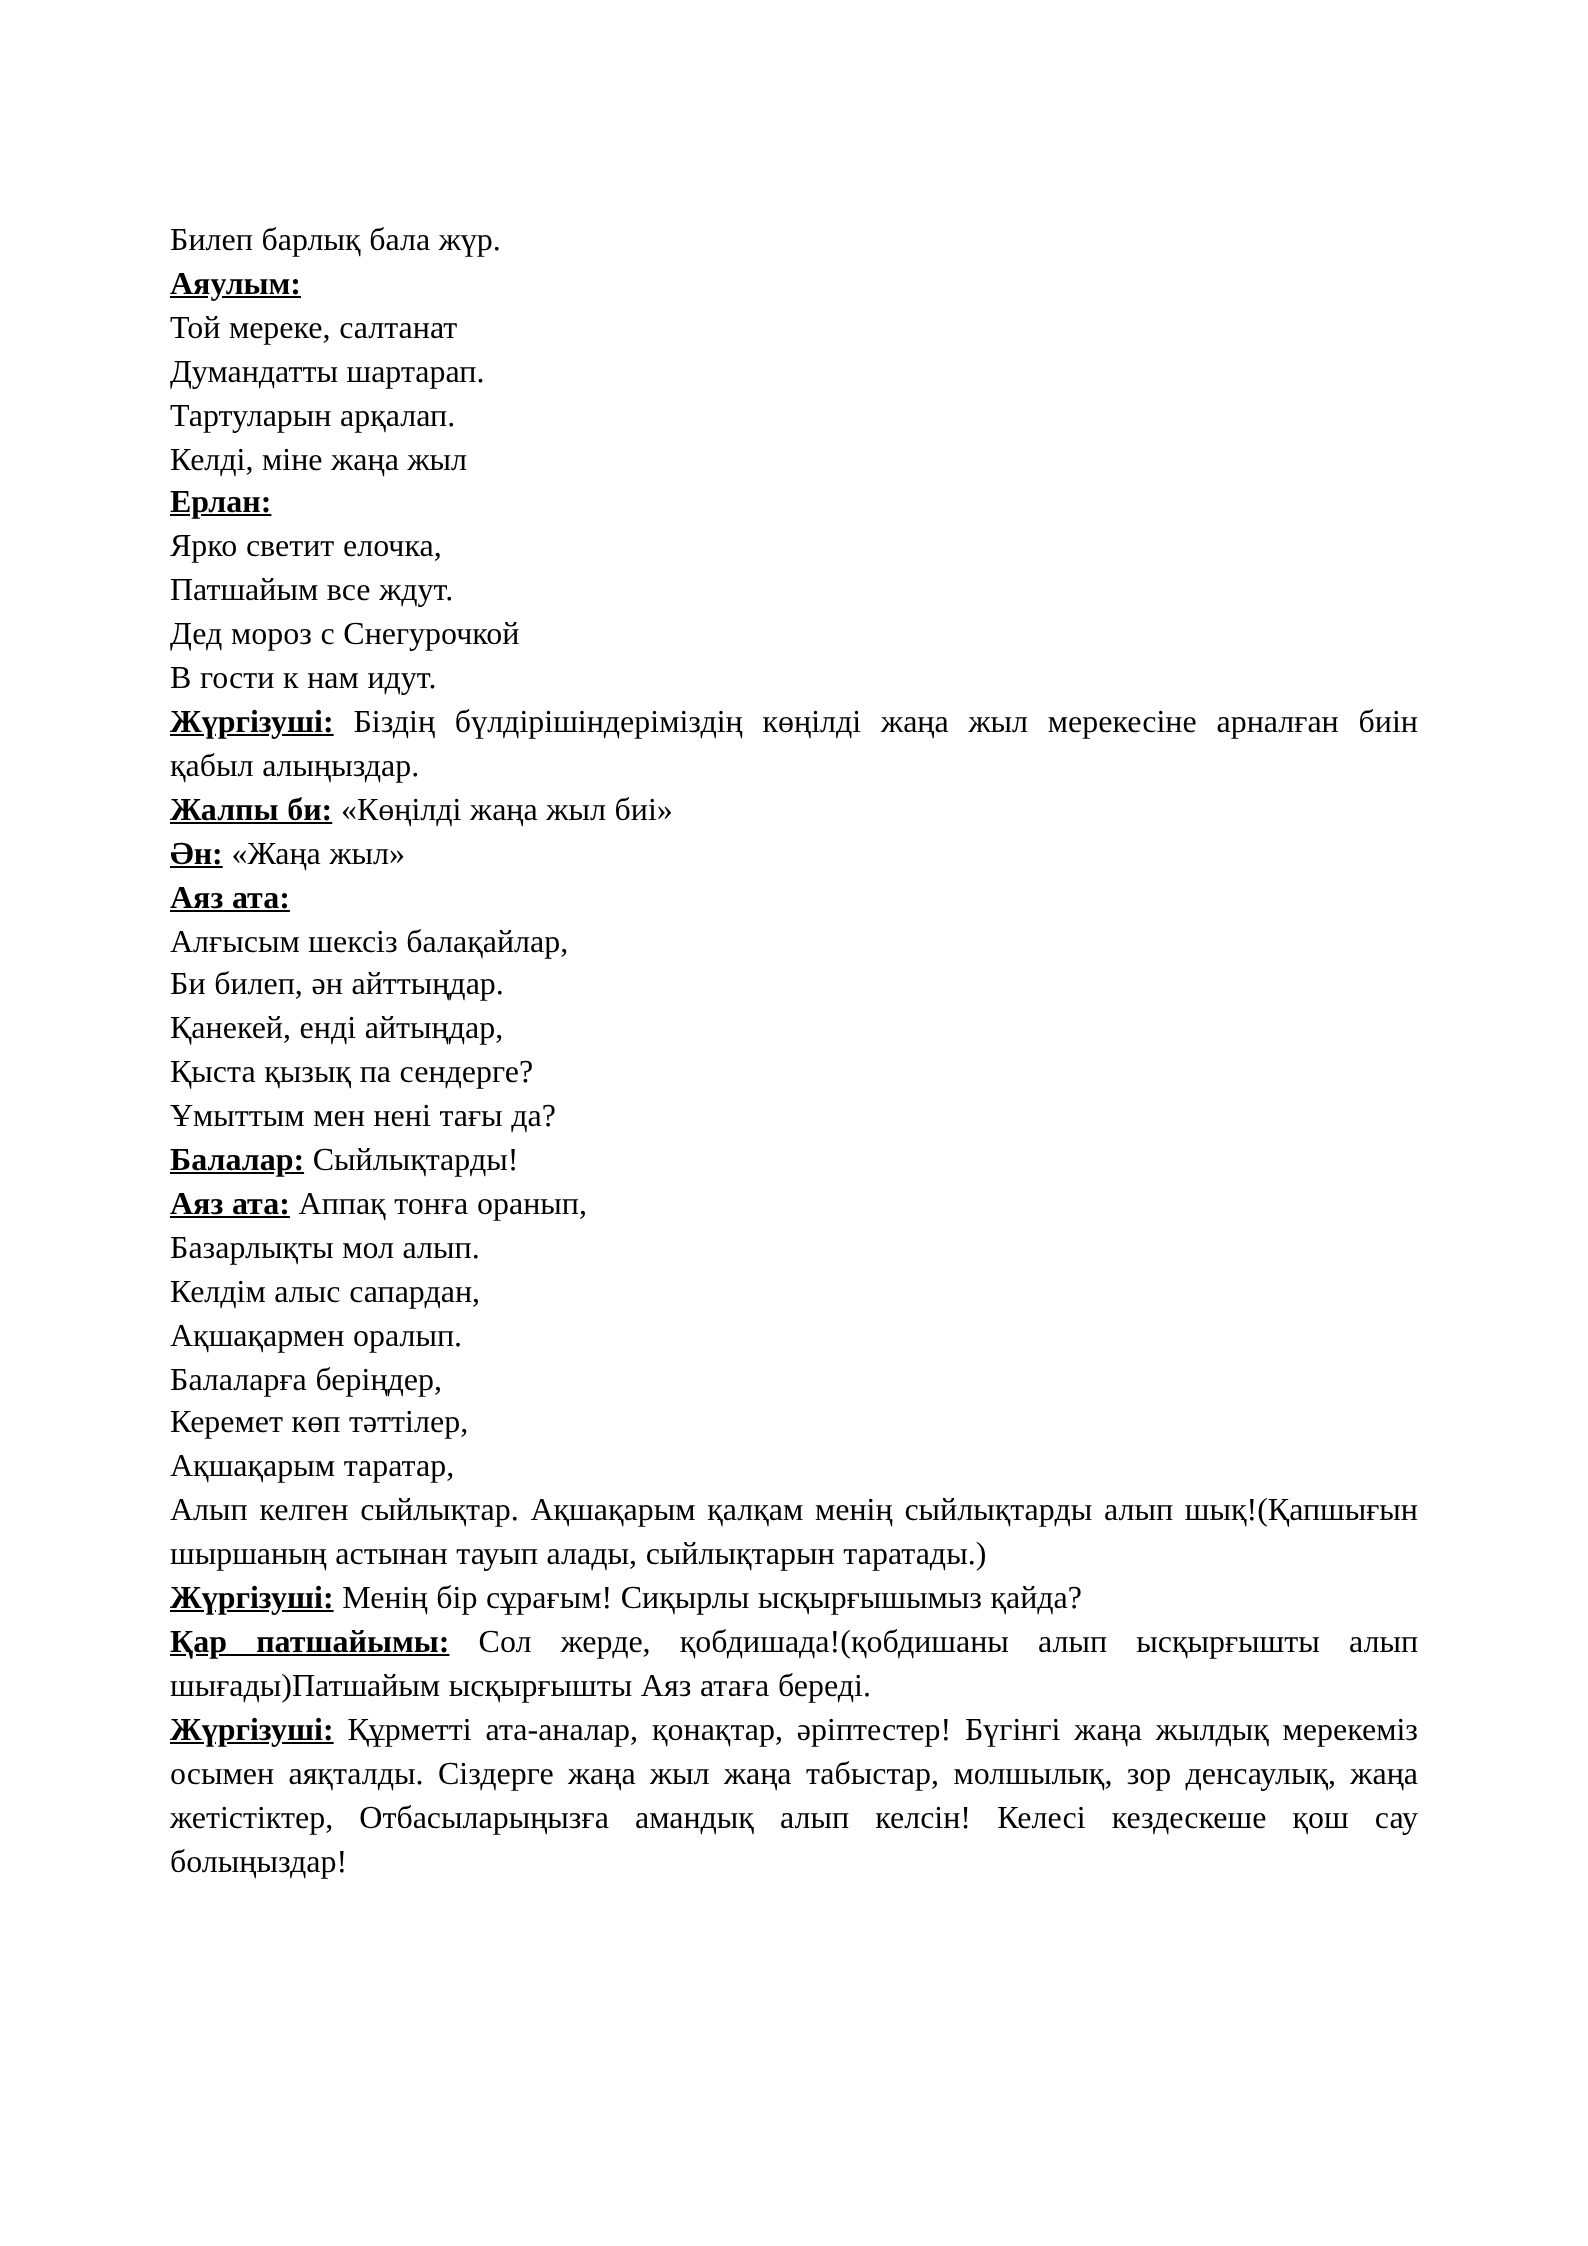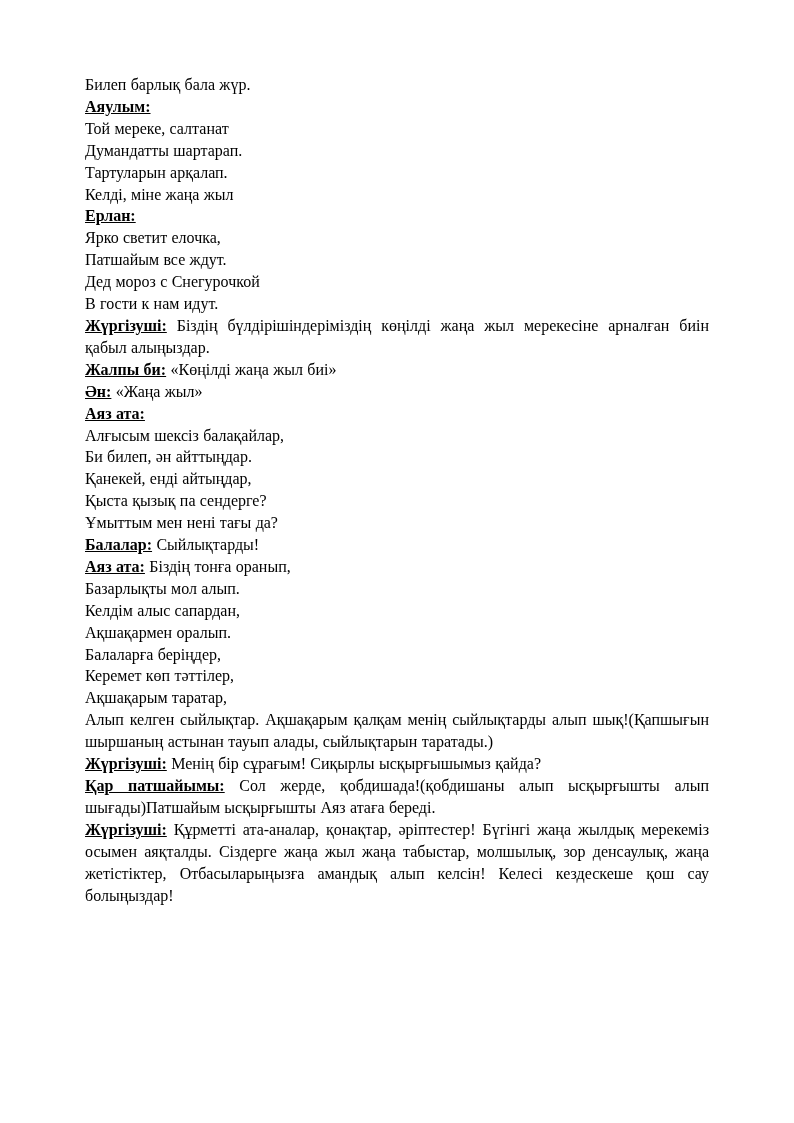--- a/index.html
+++ b/index.html
@@ -6,21 +6,21 @@
     margin: 0;
     padding: 0;
     background: #ffffff;
   }
   .page {
     position: relative;
     width: 794px;
     height: 1123px;
     box-sizing: border-box;
     background: #ffffff;
-    padding: 74px 85px 0 85px;
+    padding: 110px 85px 0 85px;
     overflow: hidden;
   }
   .doc-body {
     width: 624px;
   }
   .para {
     margin: 0;
     padding: 0;
     color: #000000;
     font-family: "Liberation Serif", "DejaVu Serif", serif;
@@ -54,21 +54,21 @@
       <p class="para"><b>Жүргізуші:</b> <span>Біздің бүлдірішіндеріміздің көңілді жаңа жыл мерекесіне арналған биін қабыл алыңыздар.</span></p>
       <p class="para"><b>Жалпы би:</b> <span>«Көңілді жаңа жыл биі»</span></p>
       <p class="para"><b>Ән:</b> <span>«Жаңа жыл»</span></p>
       <p class="para"><b>Аяз ата:</b></p>
       <p class="para"><span>Алғысым шексіз балақайлар,</span></p>
       <p class="para"><span>Би билеп, ән айттыңдар.</span></p>
       <p class="para"><span>Қанекей, енді айтыңдар,</span></p>
       <p class="para"><span>Қыста қызық па сендерге?</span></p>
       <p class="para"><span>Ұмыттым мен нені тағы да?</span></p>
       <p class="para"><b>Балалар:</b> <span>Сыйлықтарды!</span></p>
-      <p class="para"><b>Аяз ата:</b> <span>Біздің тонға оранып,</span></p>
+      <p class="para"><b>Аяз ата:</b> <span>Аппақ тонға оранып,</span></p>
       <p class="para"><span>Базарлықты мол алып.</span></p>
       <p class="para"><span>Келдім алыс сапардан,</span></p>
       <p class="para"><span>Ақшақармен оралып.</span></p>
       <p class="para"><span>Балаларға беріңдер,</span></p>
       <p class="para"><span>Керемет көп тәттілер,</span></p>
       <p class="para"><span>Ақшақарым таратар,</span></p>
       <p class="para"><span>Алып келген сыйлықтар. Ақшақарым қалқам менің сыйлықтарды алып шық!(Қапшығын шыршаның астынан тауып алады, сыйлықтарын таратады.)</span></p>
       <p class="para"><b>Жүргізуші:</b> <span>Менің бір сұрағым! Сиқырлы ысқырғышымыз қайда?</span></p>
       <p class="para"><b>Қар патшайымы:</b> <span>Сол жерде, қобдишада!(қобдишаны алып ысқырғышты алып шығады)Патшайым ысқырғышты Аяз атаға береді.</span></p>
       <p class="para"><b>Жүргізуші:</b> <span>Құрметті ата-аналар, қонақтар, әріптестер! Бүгінгі жаңа жылдық мерекеміз осымен аяқталды. Сіздерге жаңа жыл жаңа табыстар, молшылық, зор денсаулық, жаңа жетістіктер, Отбасыларыңызға амандық алып келсін! Келесі кездескеше қош сау болыңыздар!</span></p>

